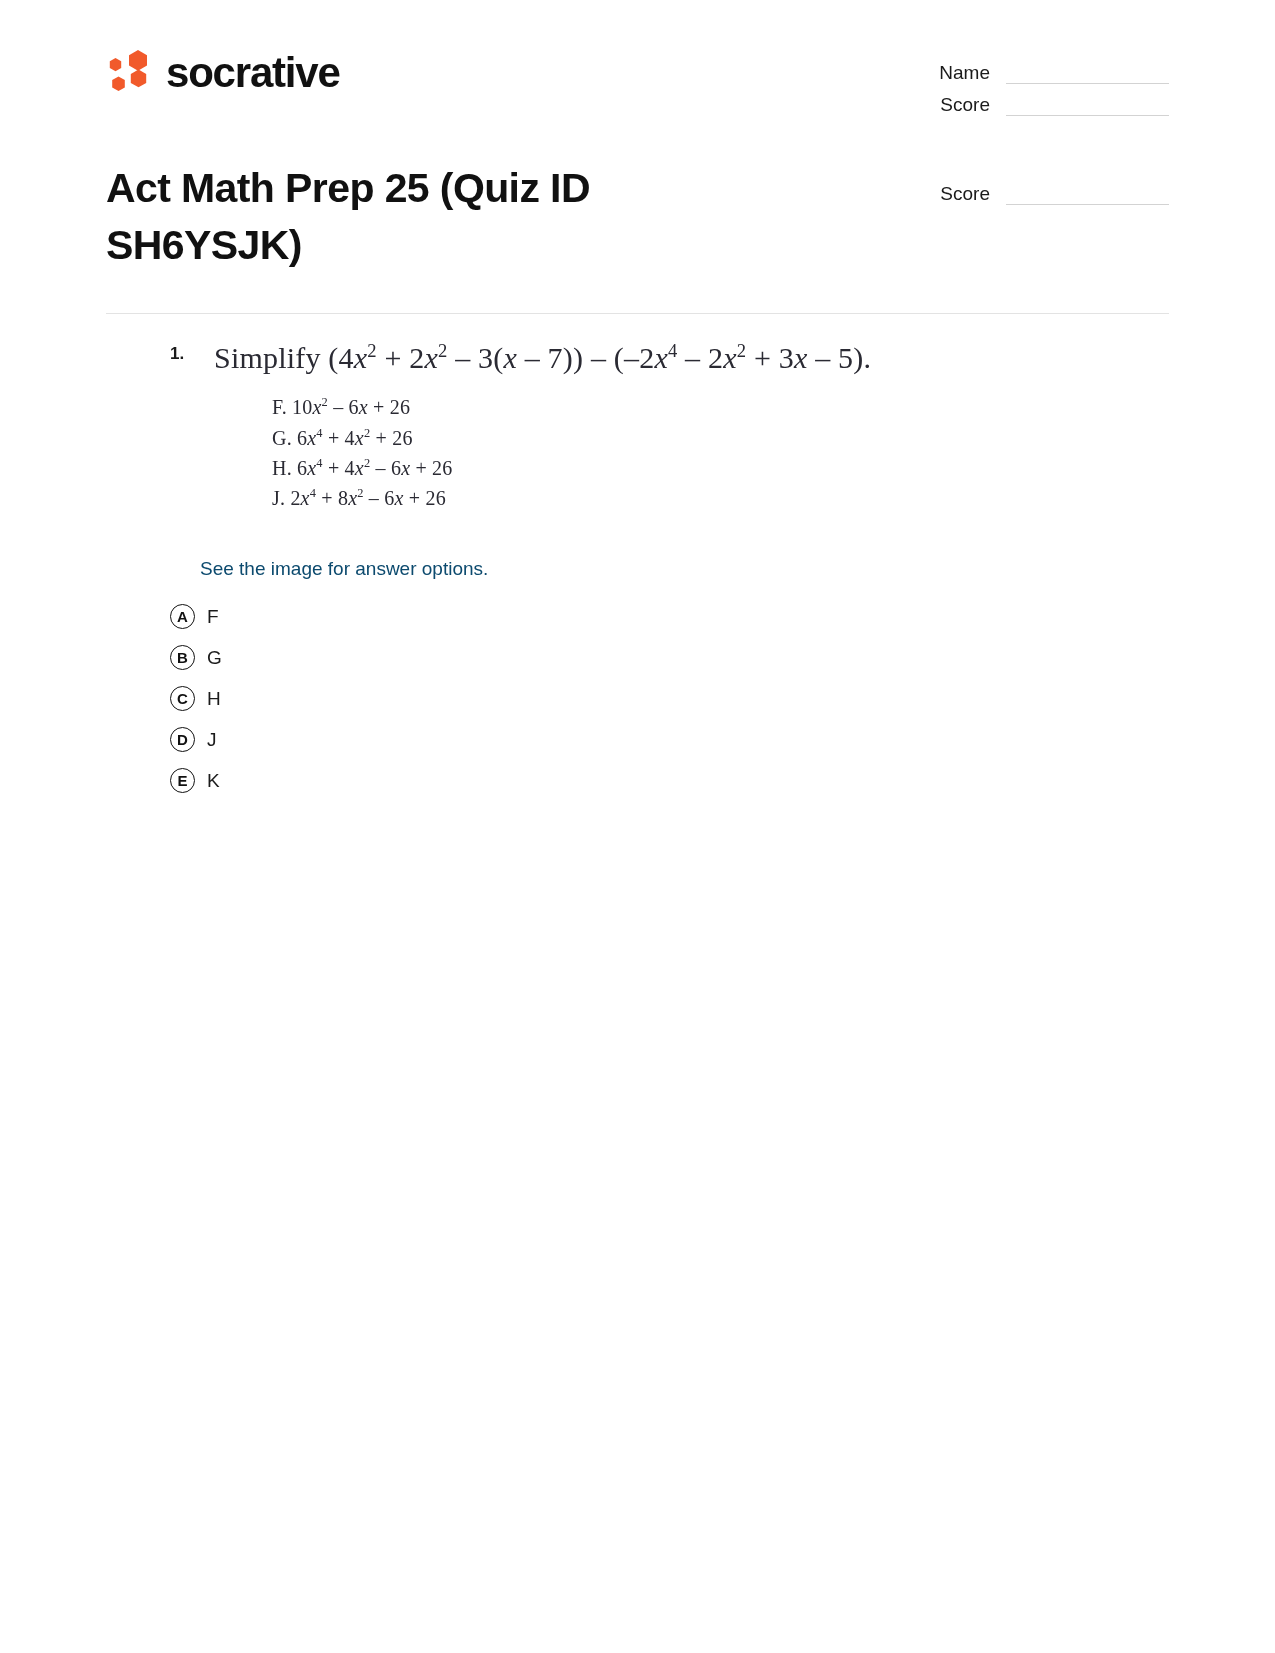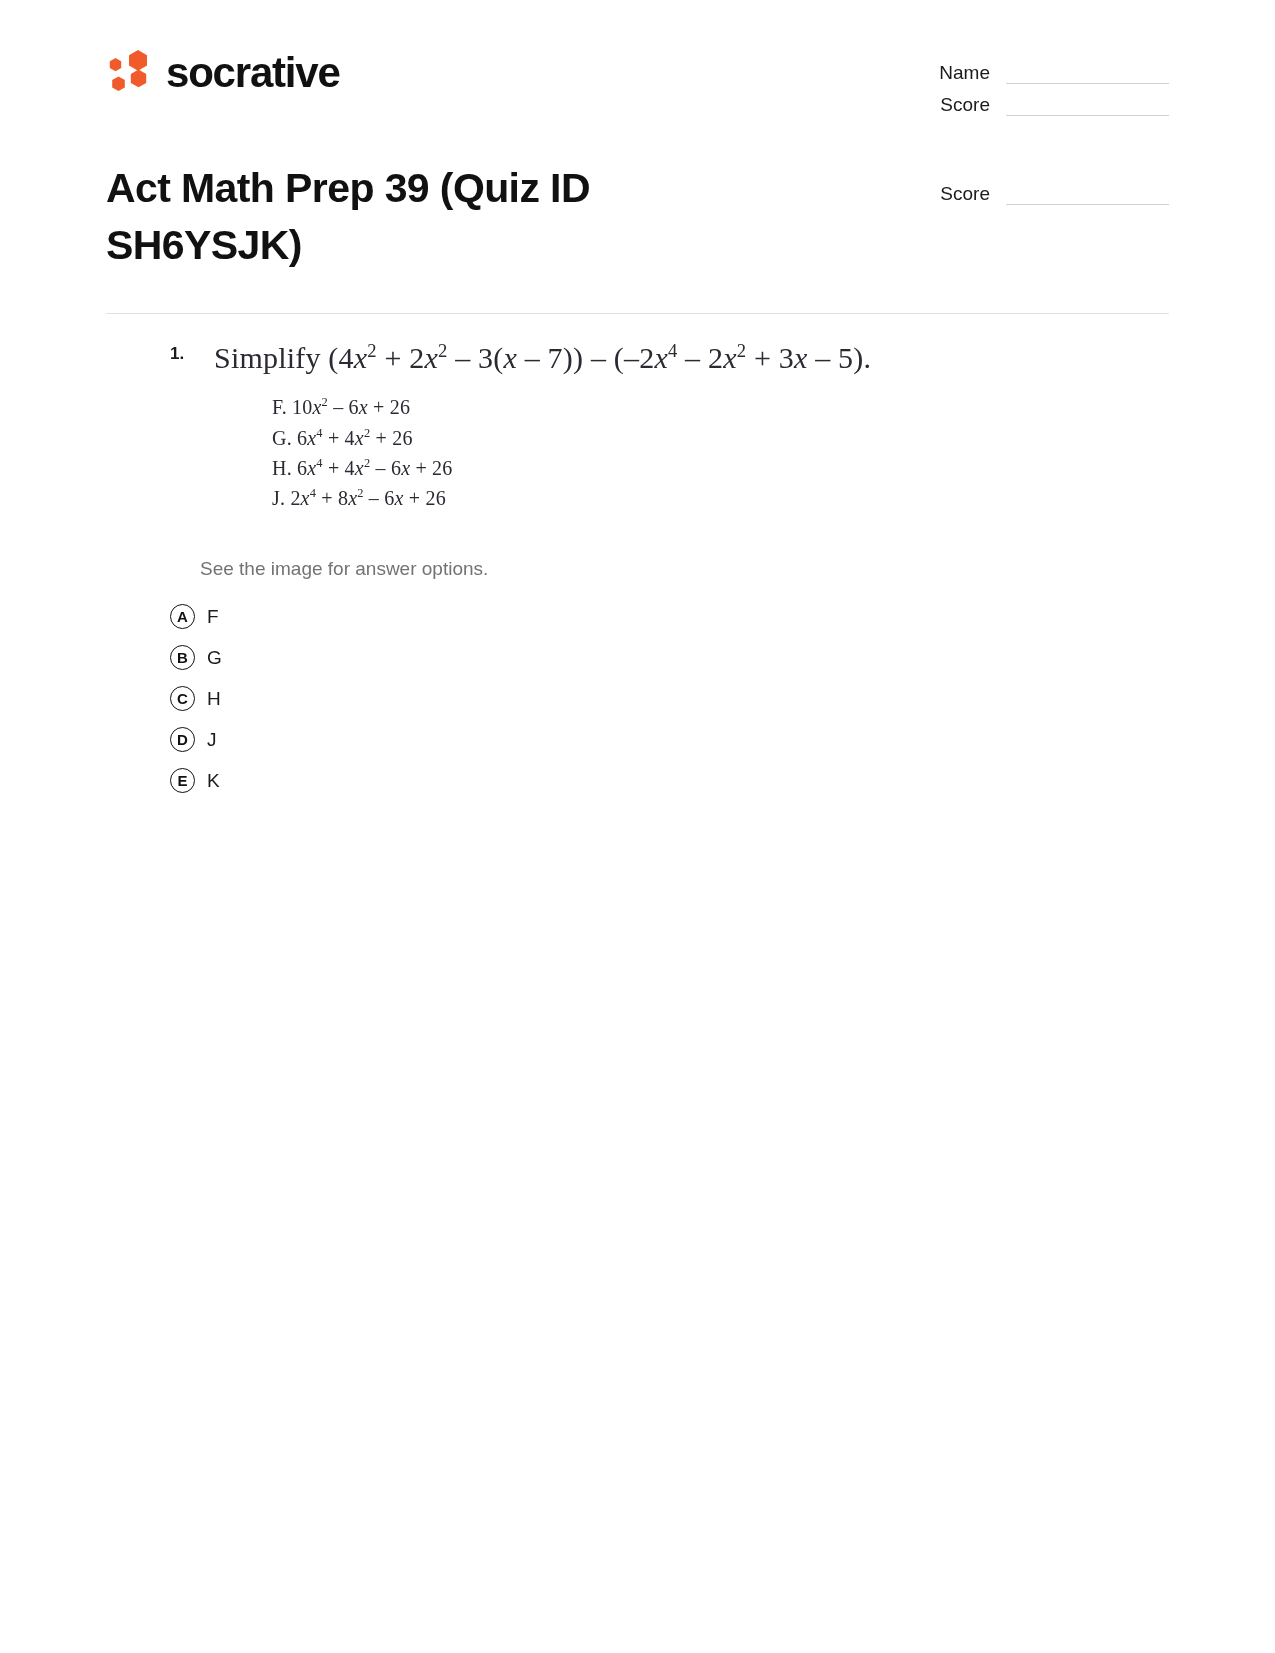--- a/index.html
+++ b/index.html
@@ -145,21 +145,21 @@
     line-height: 0;
   }
   .ital {
     font-style: italic;
   }
 
   .q-caption {
     margin-top: 42px;
     margin-left: 30px;
     font-size: 19px;
-    color: #737373;
+    color: #0c4a6e;
     line-height: 1.4;
   }
 
   
   .answers {
     margin-top: 14px;
     margin-left: 0;
   }
   .answer-row {
     display: flex;
@@ -220,21 +220,21 @@
       </div>
       <div class="meta-row score-row">
         <span class="meta-label">Score</span>
         <span class="meta-line"></span>
       </div>
     </div>
 
   </div>
 
   <div class="title-block">
-    <h1 class="quiz-title">Act Math Prep 39 (Quiz ID SH6YSJK)</h1>
+    <h1 class="quiz-title">Act Math Prep 25 (Quiz ID SH6YSJK)</h1>
   </div>
 
   <hr class="divider">
 
   <div class="question-block">
 
     <span class="q-number">1.</span>
 
     <div class="q-image">
 

